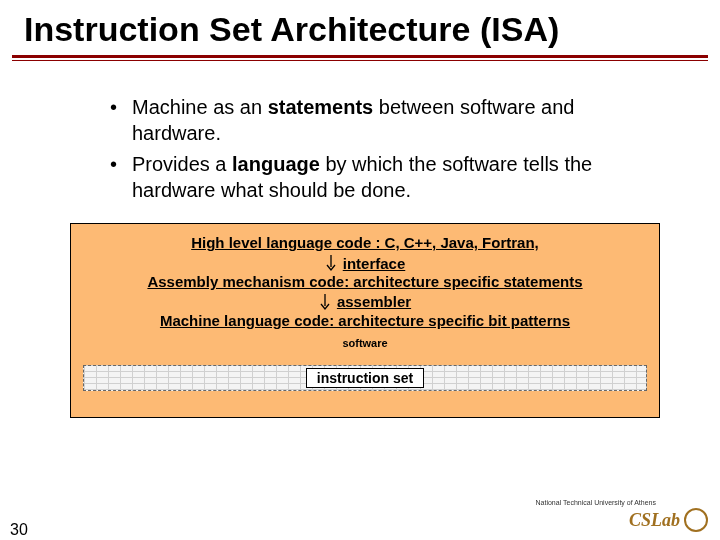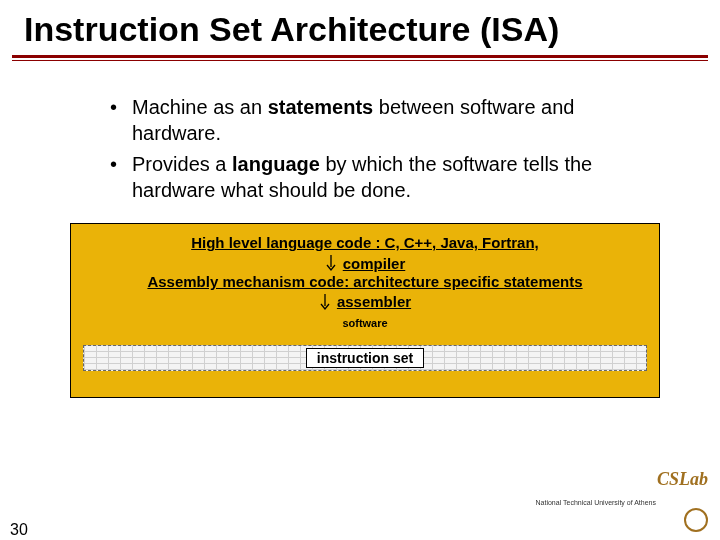--- a/index.html
+++ b/index.html
@@ -24,21 +24,21 @@
     line-height:1.28;
   }
   .bullets li{margin-bottom:6px;list-style:none;position:relative;padding-left:22px}
   .bullets li:before{
     content:"•";position:absolute;left:0;top:0;
   }
   .b{font-weight:bold}
   .diagram{
     margin:20px 60px 0 70px;
     border:1.5px solid #000;
-    background:#eab308;
+    background:#fdba74;
     padding:10px 8px 10px 8px;
     text-align:center;
   }
   .u{font-size:15px;font-weight:bold;text-decoration:underline;line-height:1.25}
   .arrow-row{display:flex;justify-content:center;align-items:center;gap:6px;margin:1px 0}
   .arrow-label{font-size:15px;font-weight:bold;text-decoration:underline}
   .lbl{font-size:11px;font-weight:bold;margin:6px 0 2px 0}
   .isa-bar{
     display:flex;align-items:center;justify-content:center;
     border:1px dashed #666;
@@ -53,23 +53,23 @@
     background:#fff;border:1px solid #000;
     font-size:14px;font-weight:bold;
     padding:1px 10px;
   }
   .slno{
     position:absolute;left:10px;bottom:1px;
     font-size:16px;
   }
   .logo{
     position:absolute;right:12px;bottom:8px;
-    display:flex;align-items:flex-end;gap:18px;
+    display:flex;align-items:center;gap:4px;
     font-size:18px;font-weight:bold;color:#a07020;
-    font-style:italic;font-family:Georgia,serif;flex-direction:column;
+    font-style:italic;font-family:Georgia,serif;
   }
   .logo .seal{
     width:20px;height:20px;border:2px solid #a07020;border-radius:50%;
     display:inline-block;
   }
   .logo .tag{
     font-size:7px;color:#333;font-style:normal;font-weight:normal;
     position:absolute;right:52px;bottom:26px;font-family:Arial;
     white-space:nowrap;
   }
@@ -90,30 +90,31 @@
   </li>
 </ul>
 
 <div class="diagram">
   <div class="u">High level language code : C, C++, Java, Fortran,</div>
   <div class="arrow-row">
     <svg width="12" height="18">
         <line x1="6" y1="1" x2="6" y2="13" stroke="#000" stroke-width="1.3"></line>
         <polyline points="2,11 6,16 10,11" fill="none" stroke="#000" stroke-width="1.3"></polyline>
       </svg>
-    <span class="arrow-label">compiler</span>
+    <span class="arrow-label">interface</span>
   </div>
   <div class="u">Assembly mechanism code: architecture specific statements</div>
   <div class="arrow-row">
     <svg width="12" height="18">
         <line x1="6" y1="1" x2="6" y2="13" stroke="#000" stroke-width="1.3"></line>
         <polyline points="2,11 6,16 10,11" fill="none" stroke="#000" stroke-width="1.3"></polyline>
       </svg>
     <span class="arrow-label">assembler</span>
   </div>
+  <div class="u">Machine language code: architecture specific bit patterns</div>
 
   <div class="lbl">software</div>
   <div class="isa-bar">
     <span class="isa-chip">instruction set</span>
   </div>
 </div>
 
 <div class="slno">30</div>
 
 <div class="logo">

